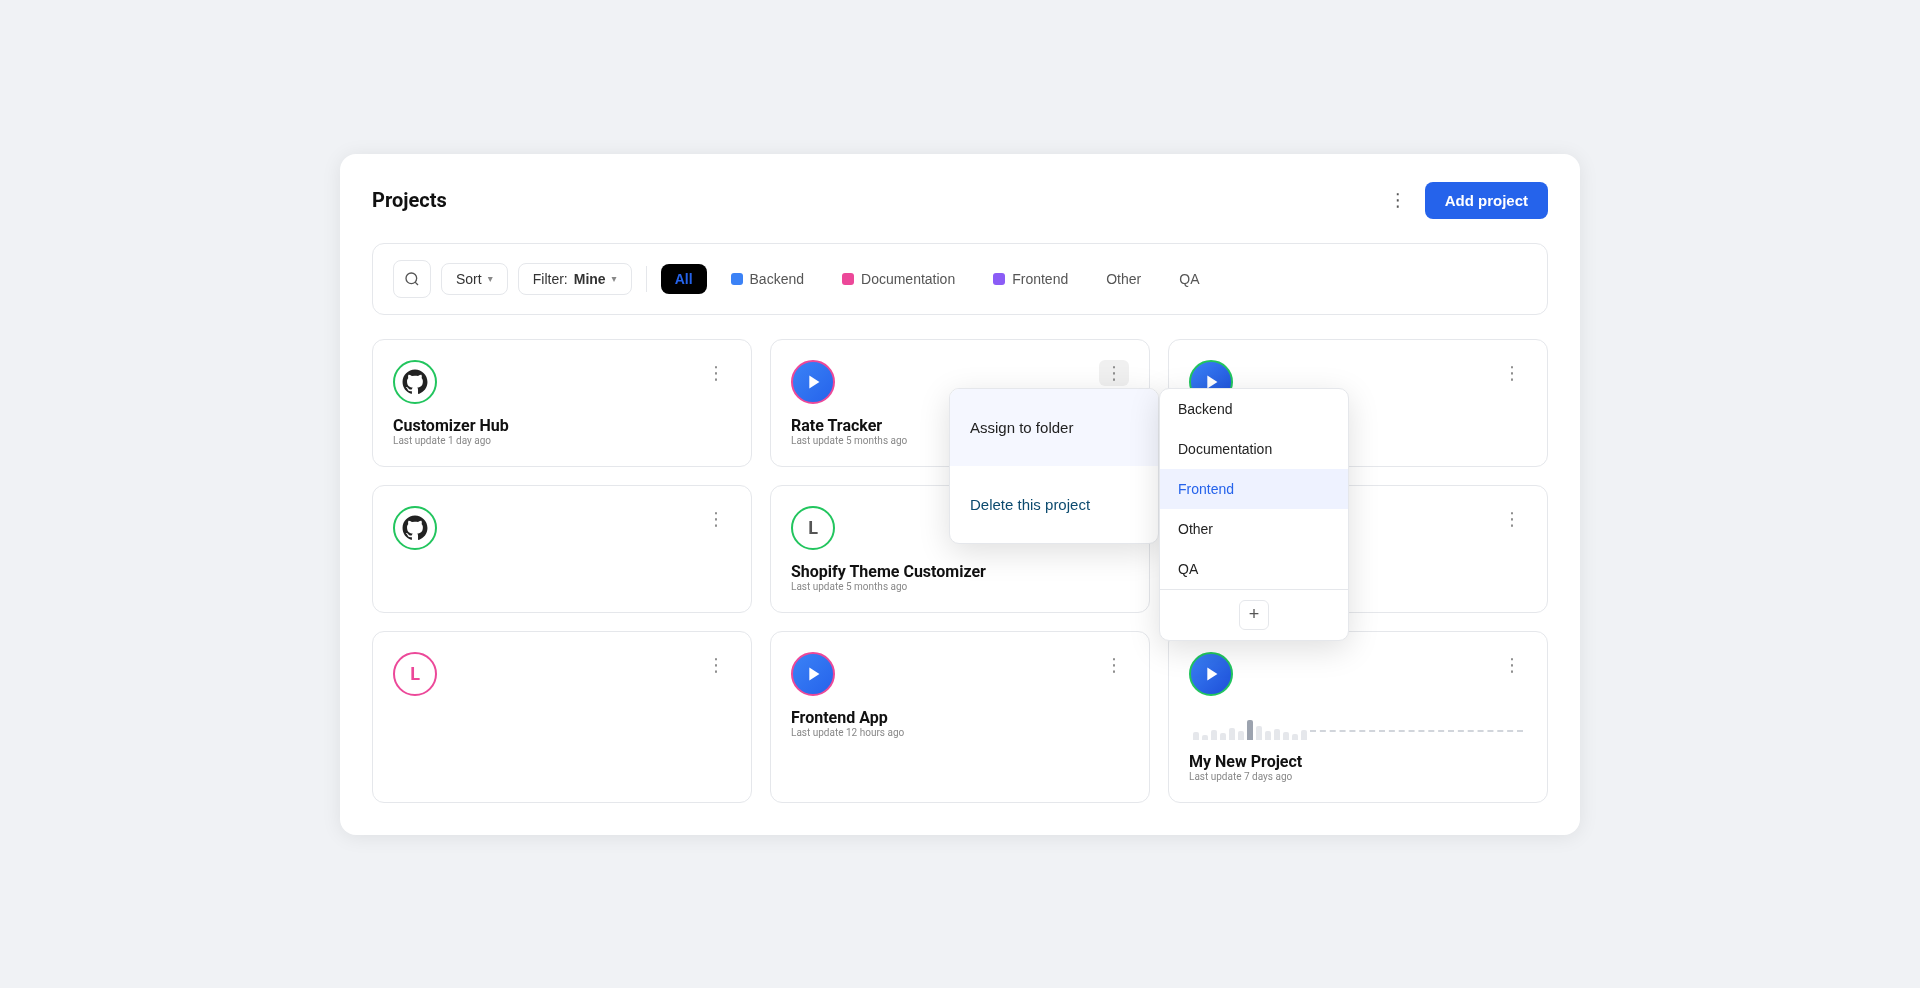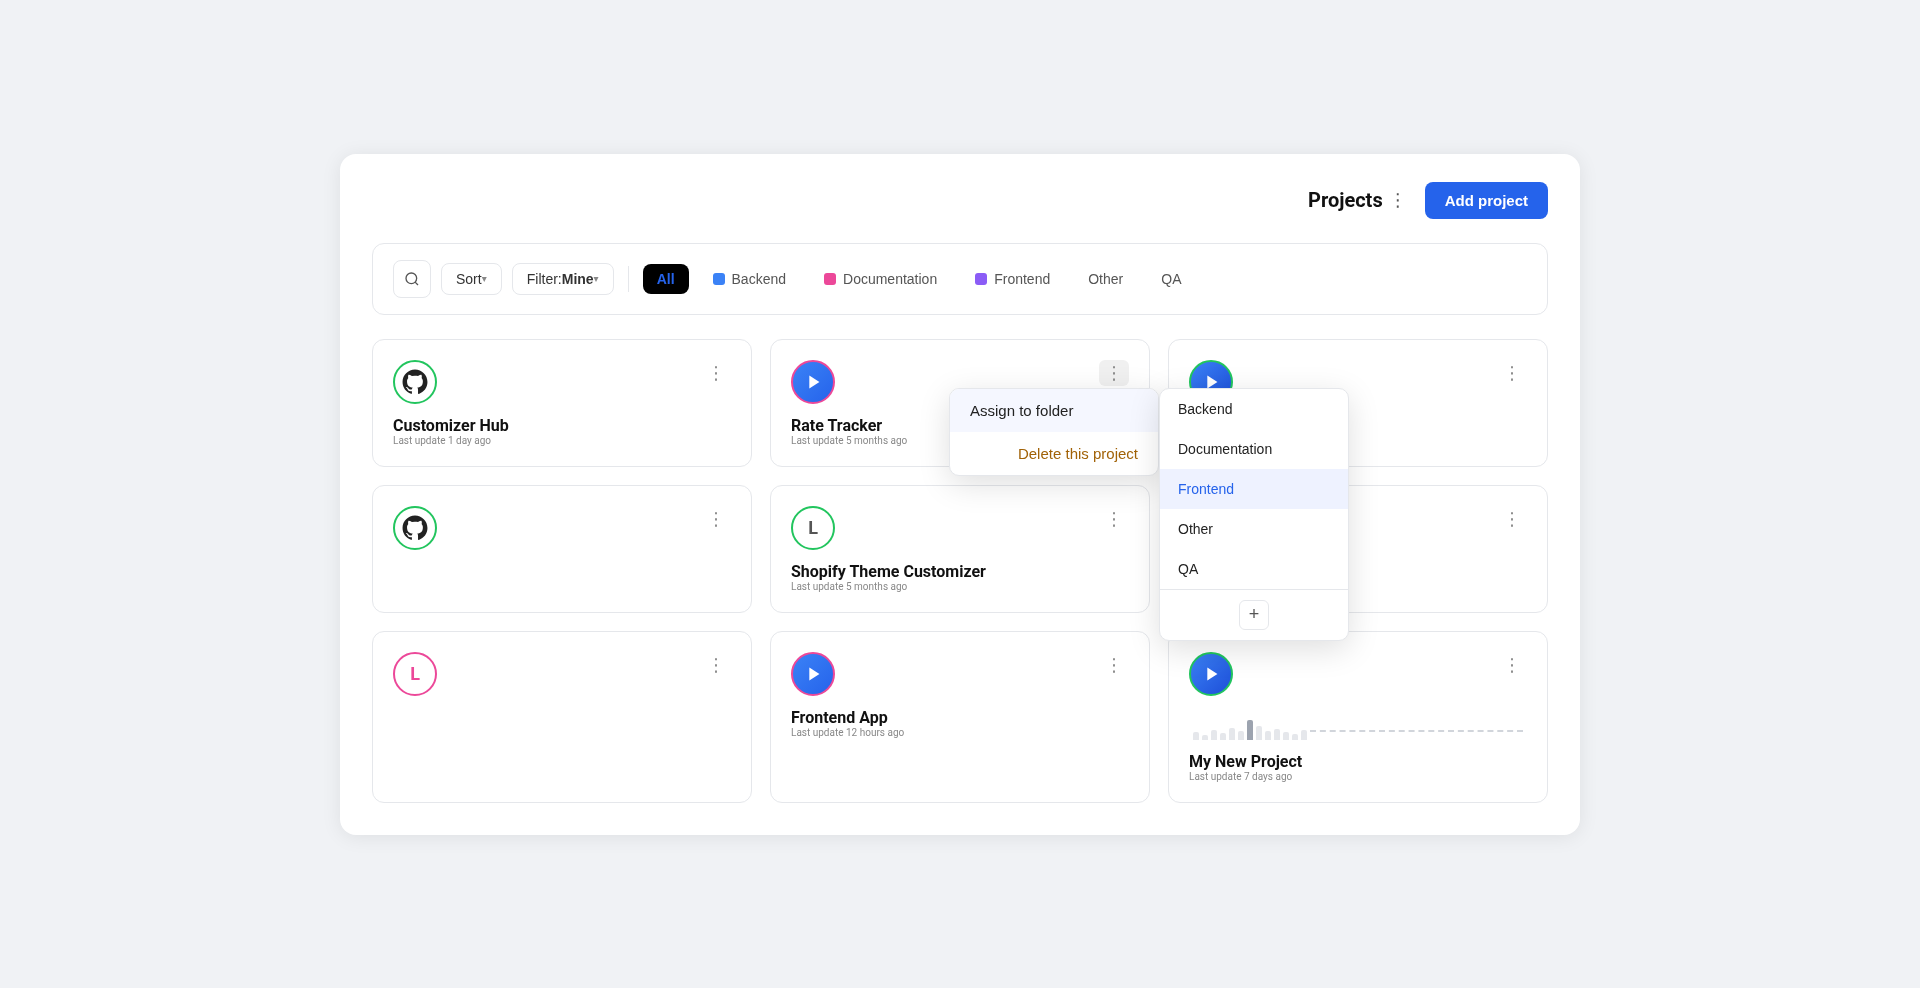--- a/index.html
+++ b/index.html
@@ -14,21 +14,21 @@
     }
     .container {
       background: #fff;
       border-radius: 16px;
       box-shadow: 0 2px 20px rgba(0,0,0,0.08);
       width: 1240px;
       padding: 28px 32px 32px;
     }
     .header {
       display: flex;
-      justify-content: flex-end;
+      justify-content: space-between;
       align-items: center;
       margin-bottom: 24px;
     }
     .header-title {
       font-size: 20px;
       font-weight: 700;
       color: #111;
     }
     .header-actions {
       display: flex;
@@ -85,20 +85,21 @@
       background: none;
       border: 1.5px solid #e5e7eb;
       border-radius: 8px;
       padding: 7px 14px;
       font-size: 14px;
       font-weight: 500;
       color: #333;
       cursor: pointer;
       display: flex;
       align-items: center;
+      gap: 6px;
     }
     .chevron { font-size: 10px; color: #888; }
     .divider { width: 1px; height: 26px; background: #e5e7eb; margin: 0 4px; }
     .tab-btn {
       background: none;
       border: none;
       border-radius: 8px;
       padding: 7px 14px;
       font-size: 14px;
       font-weight: 500;
@@ -194,31 +195,31 @@
       position: absolute;
       background: #fff;
       border: 1.5px solid #e5e7eb;
       border-radius: 10px;
       box-shadow: 0 8px 32px rgba(0,0,0,0.13);
       z-index: 100;
       min-width: 200px;
       overflow: hidden;
     }
     .context-menu-item {
-      padding: 13px 20px;
+      padding: 30px 20px;
       font-size: 15px;
       color: #222;
       cursor: pointer;
       background: none;
       border: none;
       width: 100%;
       text-align: left;
       display: block;
     }
-    .context-menu-item.danger { color: #a16207; text-align: right; }
+    .context-menu-item.danger { color: #0c4a6e; }
     
     .assign-folder-item {
       background: #f5f7ff;
     }
     
     .folder-submenu {
       position: absolute;
       background: #fff;
       border: 1.5px solid #e5e7eb;
       border-radius: 10px;

